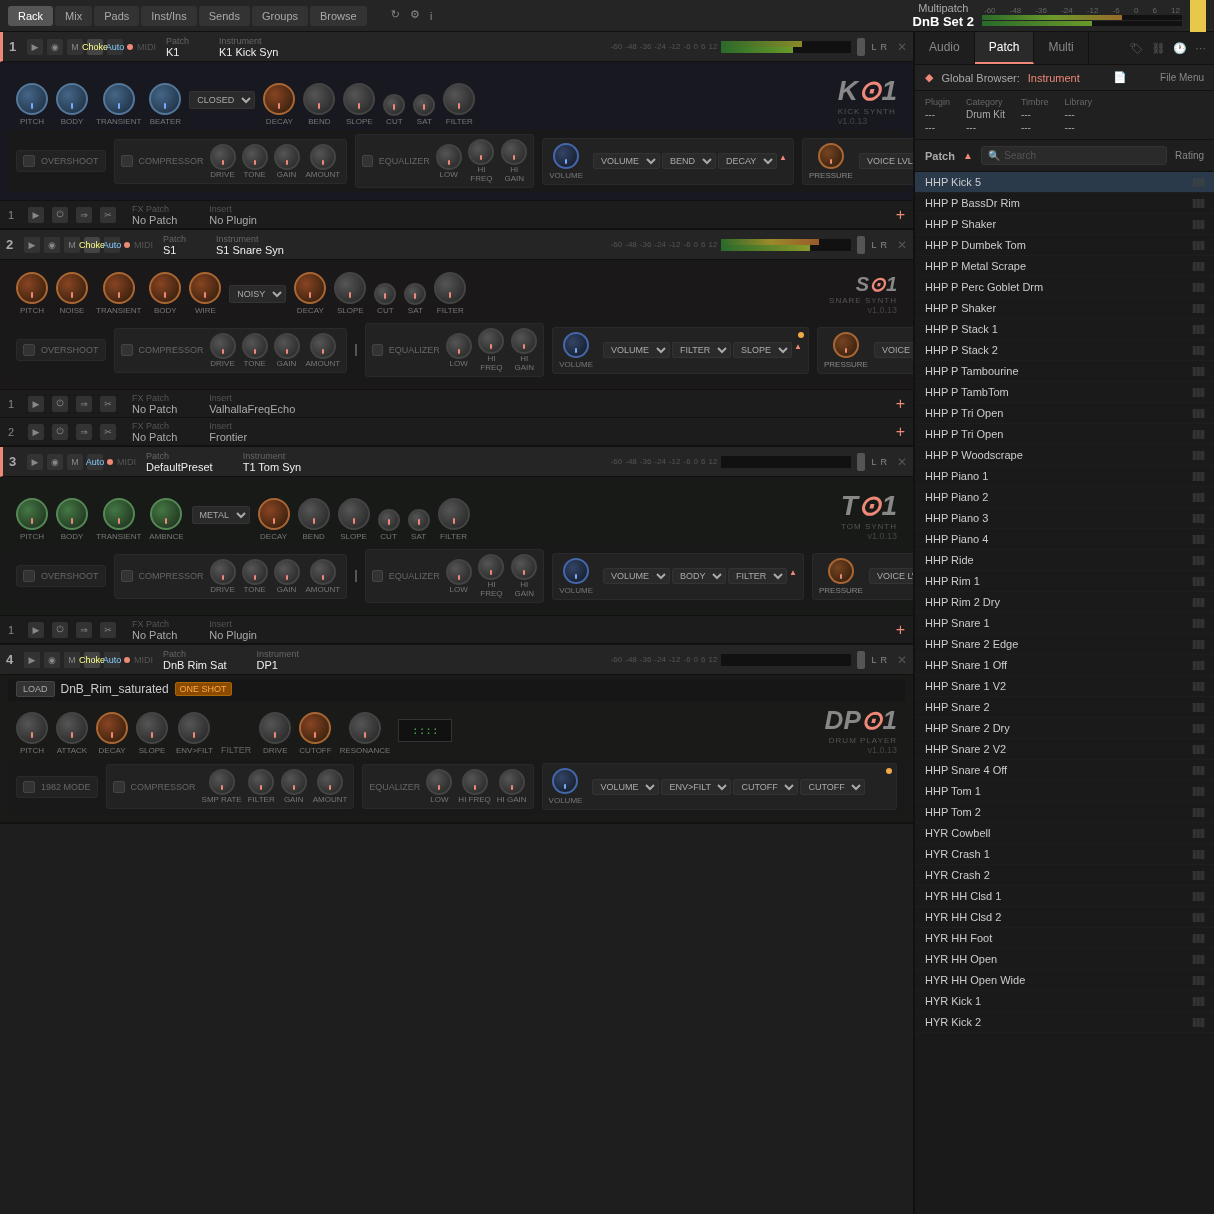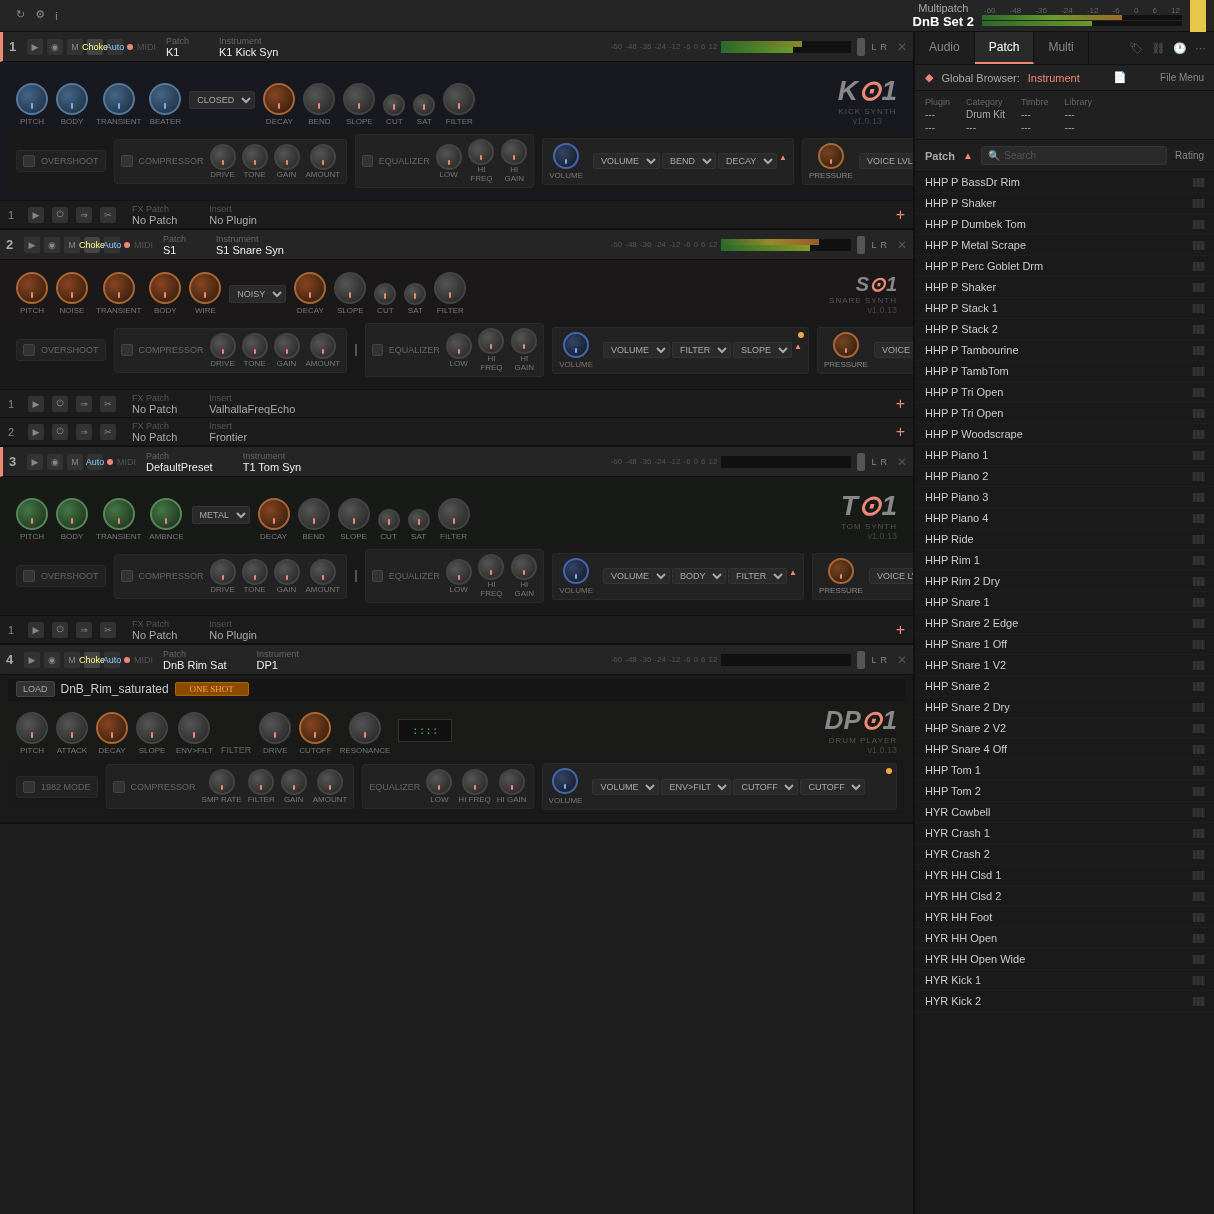--- a/index.html
+++ b/index.html
@@ -452,20 +452,29 @@
     .knob-sm.blue-fill {
       background: radial-gradient(circle at 35% 35%, #334466, #111822);
       border-color: #4466aa;
     }
     .knob-sm.blue-fill::after { background: #7af; }
   </style>
 </head>
 <body>
 
 <div class="top-bar">
+  <div class="top-tabs">
+    <div class="top-tab active">Rack</div>
+    <div class="top-tab">Mix</div>
+    <div class="top-tab">Pads</div>
+    <div class="top-tab">Inst/Ins</div>
+    <div class="top-tab">Sends</div>
+    <div class="top-tab">Groups</div>
+    <div class="top-tab">Browse</div>
+  </div>
   <div class="top-icons">
     <span>↻</span>
     <span>⚙</span>
     <span>ℹ</span>
   </div>
   <div class="multipatch-info">
     <div class="gb-title">Multipatch</div>
     <div class="name">DnB Set 2</div>
   </div>
   <div class="top-meter-container">
@@ -578,21 +587,21 @@
             <span class="knob-label">CUT</span>
           </div>
           <div style="display:flex;flex-direction:column;align-items:center;gap:1px;">
             <div class="knob" style="width:22px;height:22px;"></div>
             <span class="knob-label">SAT</span>
           </div>
           <div class="knob-group">
             <div class="knob"></div>
             <span class="knob-label">FILTER</span>
           </div>
-          <div style="margin-left:auto;text-align:center;">
+          <div style="margin-left:auto;text-align:left;">
             <div style="font-size:28px;color:#888;font-weight:bold;font-style:italic;">K<span style="color:#e87;">⊙</span>1</div>
             <div style="font-size:8px;color:#555;text-transform:uppercase;letter-spacing:1px;">KICK SYNTH</div>
             <div style="font-size:9px;color:#444;">v1.0.13</div>
           </div>
         </div>
 
         <div class="secondary-row">
           <div class="sec-section">
             <div class="check-box"></div>
             <span style="font-size:9px;color:#666;">OVERSHOOT</span>
@@ -1091,21 +1100,21 @@
           <span style="color:#888;font-size:9px;">R</span>
         </div>
         <span class="ch-x">✕</span>
       </div>
 
       <div class="synth-body" style="background:#1a1a18;padding-top:4px;">
 
         <div style="display:flex;align-items:center;gap:6px;padding:2px 8px 4px;background:#161616;">
           <div style="background:#333;border:1px solid #444;padding:2px 6px;font-size:9px;color:#aaa;cursor:pointer;border-radius:2px;">LOAD</div>
           <span style="font-size:12px;color:#ccc;">DnB_Rim_saturated</span>
-          <div style="background:#8a4a00;border:1px solid #aa6600;padding:1px 14px;font-size:9px;color:#ffaa44;border-radius:2px;cursor:pointer;font-family:Liberation Serif, serif;">ONE SHOT</div>
+          <div style="background:#8a4a00;border:1px solid #aa6600;padding:1px 4px;font-size:9px;color:#ffaa44;border-radius:2px;cursor:pointer;">ONE SHOT</div>
         </div>
         <div class="synth-knobs-row">
           <div class="knob-group">
             <div class="knob"></div>
             <span class="knob-label">PITCH</span>
           </div>
           <div class="knob-group">
             <div class="knob"></div>
             <span class="knob-label">ATTACK</span>
           </div>
@@ -1255,20 +1264,24 @@
       <span class="patch-col-label">Patch</span>
       <span style="color:#e87;font-size:10px;">▲</span>
       <div class="search-box">
         <span style="color:#666;">🔍</span>
         <span style="color:#555;">Search</span>
       </div>
       <span class="rating-label">Rating</span>
     </div>
 
     <div class="patch-list scrollbar-thin">
+      <div class="patch-item selected">
+        <span class="patch-name">HHP Kick 5</span>
+        <span class="patch-rating">|||||||||</span>
+      </div>
       <div class="patch-item">
         <span class="patch-name">HHP P BassDr Rim</span>
         <span class="patch-rating">|||||||||</span>
       </div>
       <div class="patch-item">
         <span class="patch-name">HHP P Shaker</span>
         <span class="patch-rating">|||||||||</span>
       </div>
       <div class="patch-item">
         <span class="patch-name">HHP P Dumbek Tom</span>

